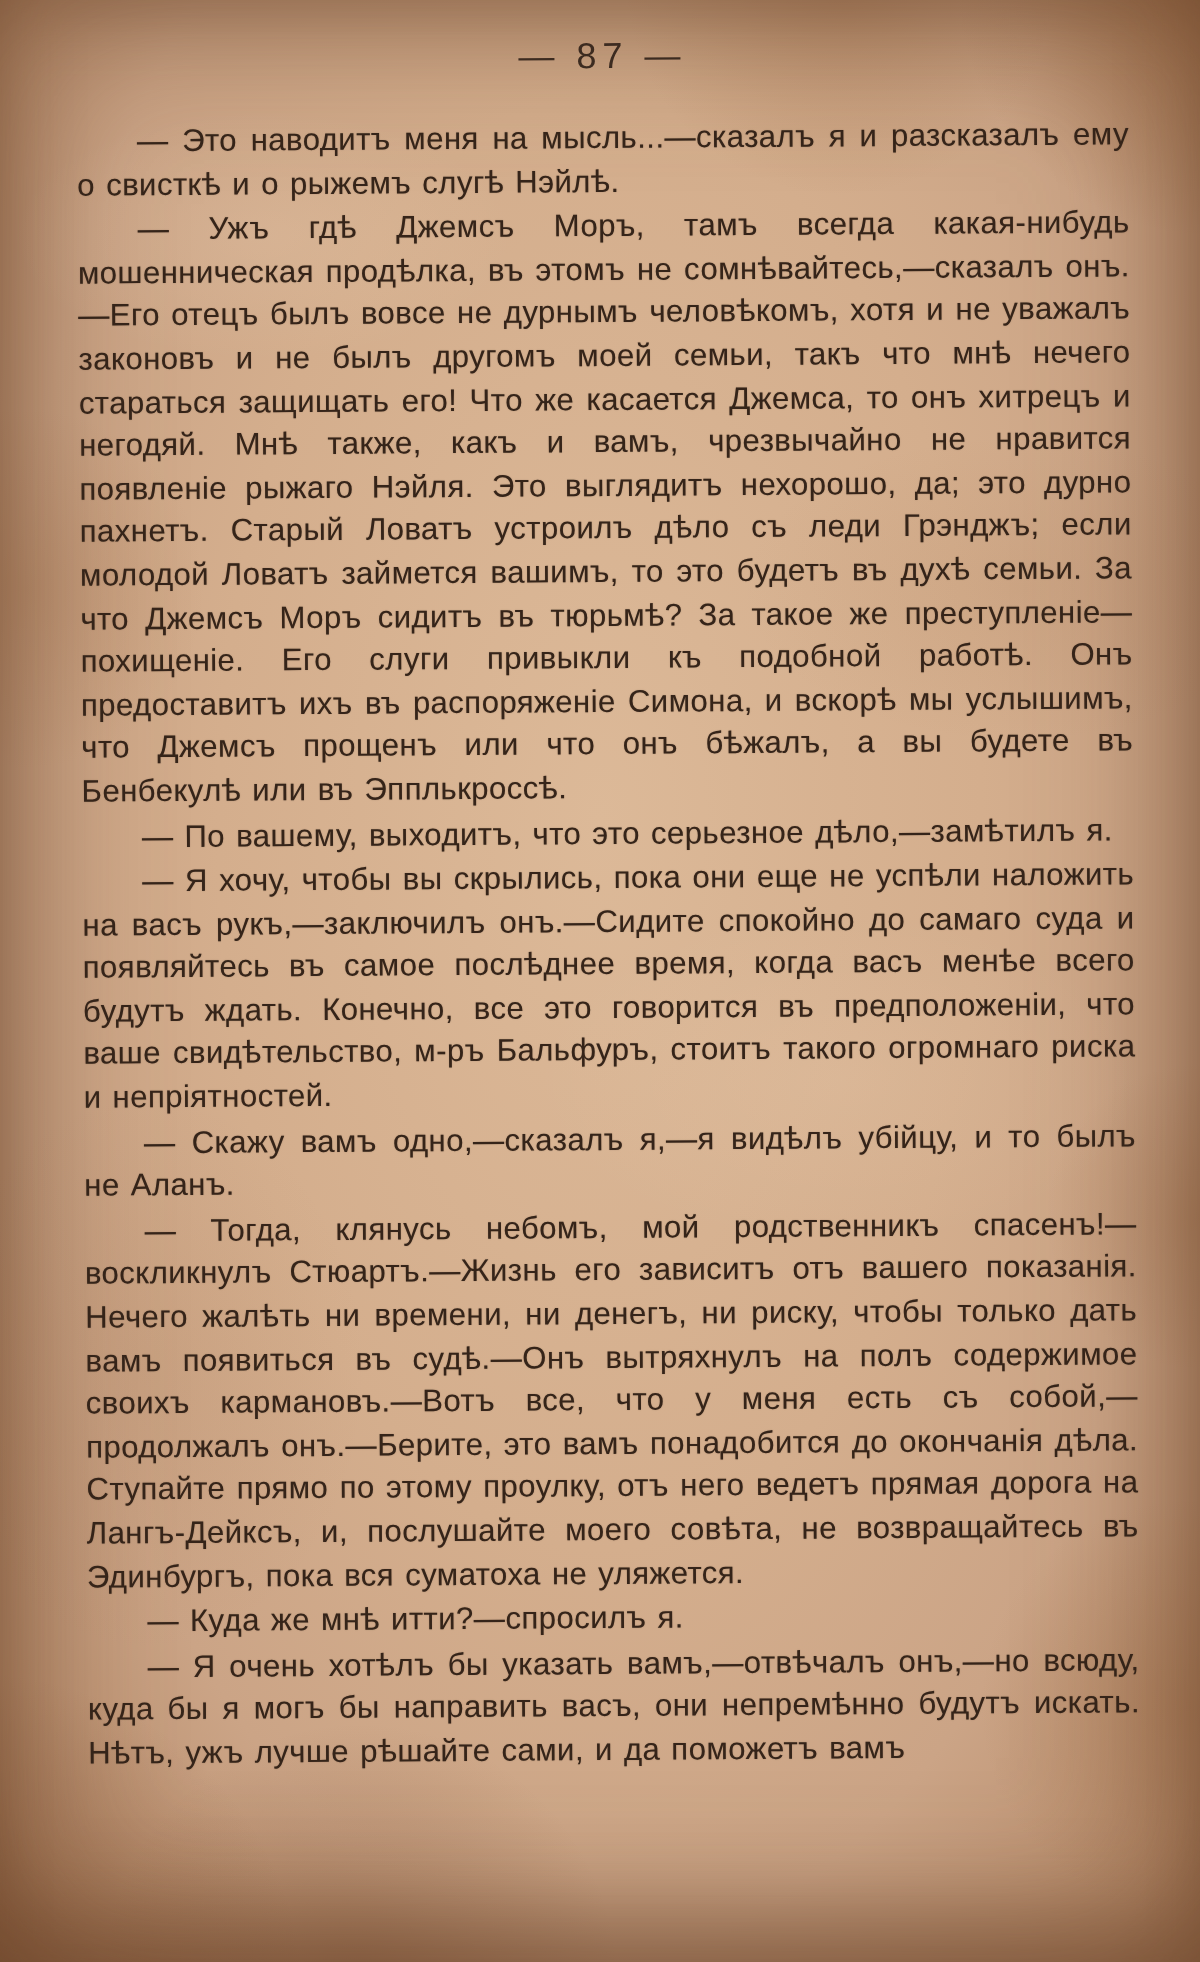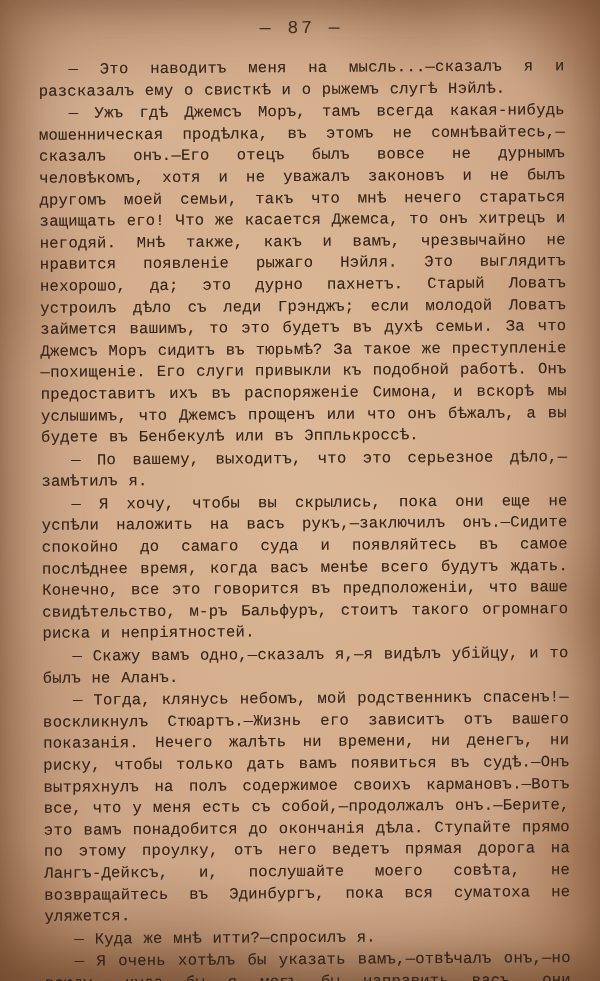--- a/index.html
+++ b/index.html
@@ -5,21 +5,21 @@
   html, body {
     margin: 0;
     padding: 0;
     background: #8a6a50;
   }
   .scan {
     position: relative;
     width: 600px;
     height: 981px;
     overflow: hidden;
-    font-family: Liberation Mono, monospace;
+    font-family: Liberation Sans, sans-serif;
     color: #33241c;
     background:
       
       radial-gradient(circle at 101% -1%, rgba(140,90,50,0.55) 0%, rgba(140,90,50,0.0) 11%),
       radial-gradient(circle at -2% 102%, rgba(120,75,45,0.5) 0%, rgba(120,75,45,0.0) 14%),
       radial-gradient(circle at 100% 62%, rgba(150,100,60,0.28) 0%, rgba(150,100,60,0.0) 9%),
       radial-gradient(circle at 99% 87%, rgba(150,100,60,0.3) 0%, rgba(150,100,60,0.0) 10%),
       radial-gradient(circle at 2% 30%, rgba(160,110,70,0.25) 0%, rgba(160,110,70,0.0) 10%),
       radial-gradient(circle at 30% 101%, rgba(120,75,45,0.35) 0%, rgba(120,75,45,0.0) 12%),
       radial-gradient(circle at 70% -1%, rgba(150,100,60,0.3) 0%, rgba(150,100,60,0.0) 10%),

